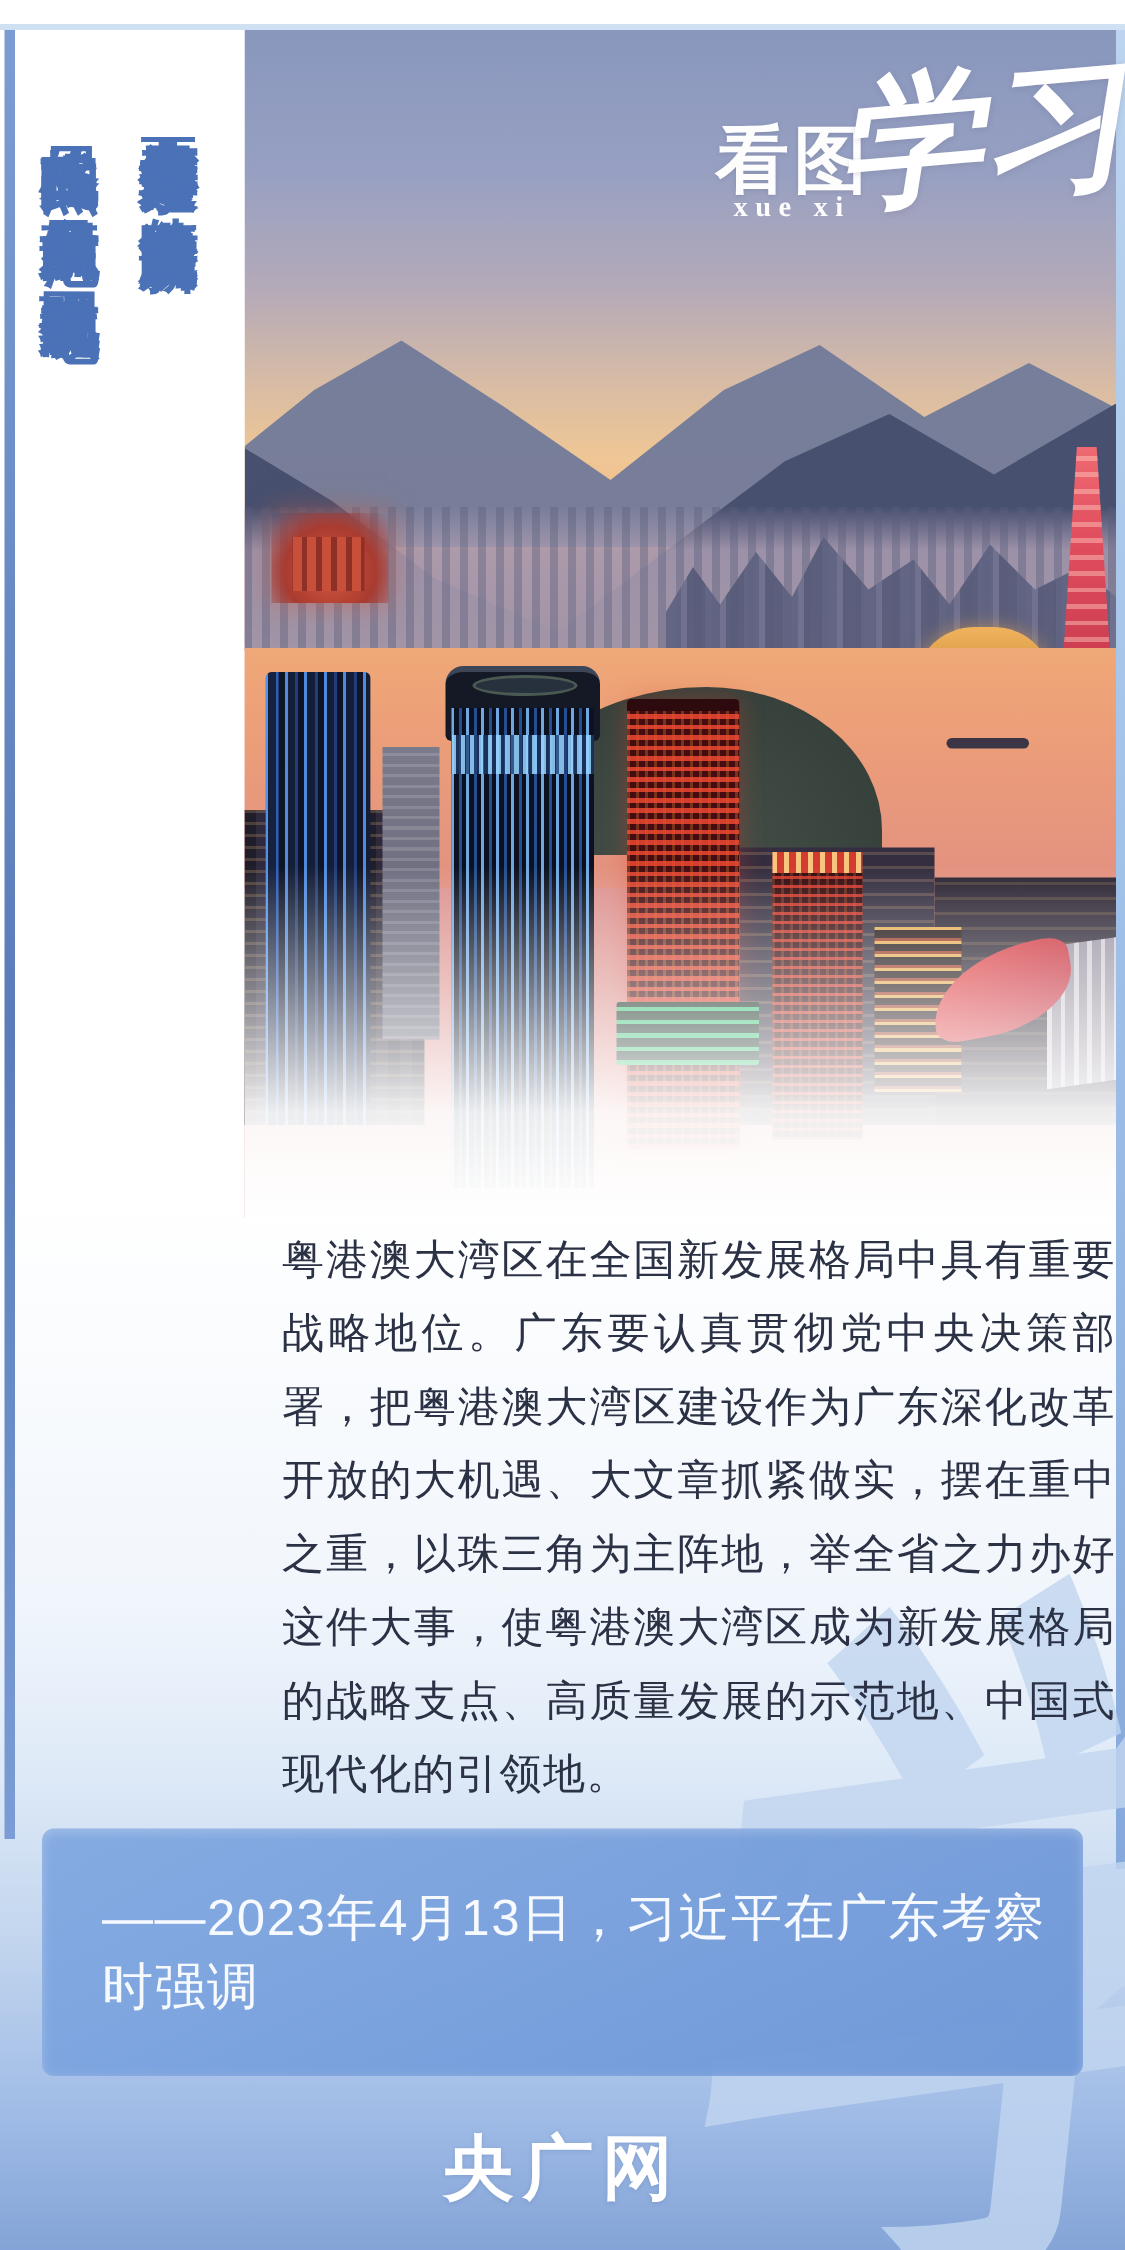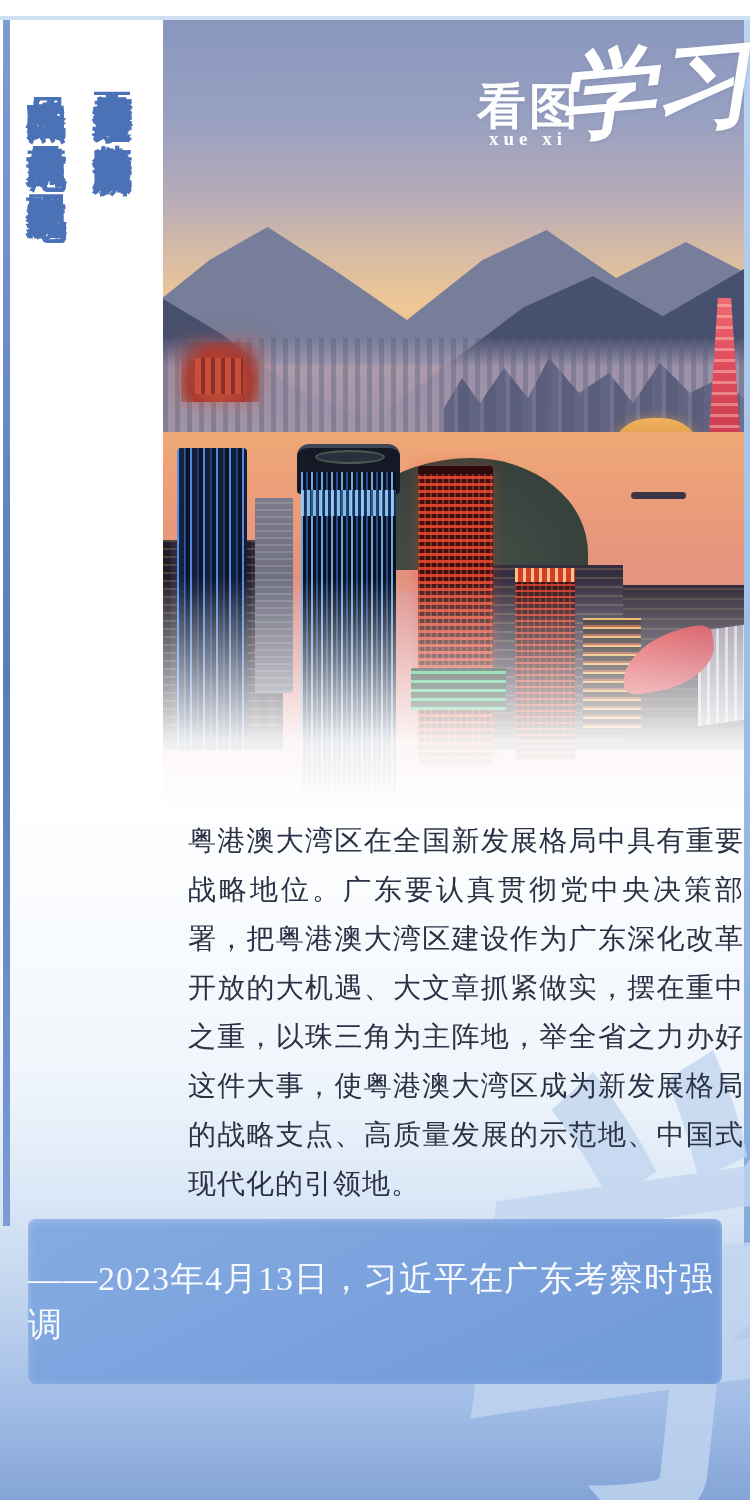--- a/index.html
+++ b/index.html
@@ -140,21 +140,21 @@
     font-family:"Liberation Serif","DejaVu Serif",serif;
     font-size:28px;line-height:49px;letter-spacing:1px;color:#2c3245;
     text-align:justify;text-justify:inter-ideograph;}
 
   
   .banner{position:absolute;left:28px;top:1203px;width:694px;height:165px;z-index:3;
     background:linear-gradient(135deg,rgba(126,166,224,.92),rgba(106,148,214,.9));
     border-radius:8px;display:flex;align-items:center;justify-content:center;
     box-shadow:inset 0 2px 8px rgba(255,255,255,.25);}
   .banner-text{color:#f6f9fd;font-size:34px;letter-spacing:1px;
-    font-family:Liberation Serif, serif;font-weight:500;}
+    font-family:Liberation Sans, sans-serif;font-weight:500;padding-left:40px;}
 
   
   .footer-logo{position:absolute;left:0;top:1398px;width:750px;z-index:3;
     text-align:center;color:#ffffff;font-size:47px;font-weight:800;letter-spacing:6px;
     font-family:"Liberation Sans","DejaVu Sans",sans-serif;
     text-shadow:0 1px 3px rgba(70,100,150,.25);}
 </style>
 </head>
 <body>
 
@@ -204,14 +204,15 @@
 
   <div class="headline-col right">广东要举全省之力办好这件大事　使粤港澳大湾区成为新发展</div>
   <div class="headline-col left">格局的战略支点　高质量发展的示范地　中国式现代化的引领地</div>
 
   <div class="article">粤港澳大湾区在全国新发展格局中具有重要战略地位。广东要认真贯彻党中央决策部署，把粤港澳大湾区建设作为广东深化改革开放的大机遇、大文章抓紧做实，摆在重中之重，以珠三角为主阵地，举全省之力办好这件大事，使粤港澳大湾区成为新发展格局的战略支点、高质量发展的示范地、中国式现代化的引领地。</div>
 
   <div class="banner">
     <span class="banner-text">——2023年4月13日，习近平在广东考察时强调</span>
   </div>
 
+  <div class="footer-logo">央广网</div>
 
 </div>
 
 </body></html>

